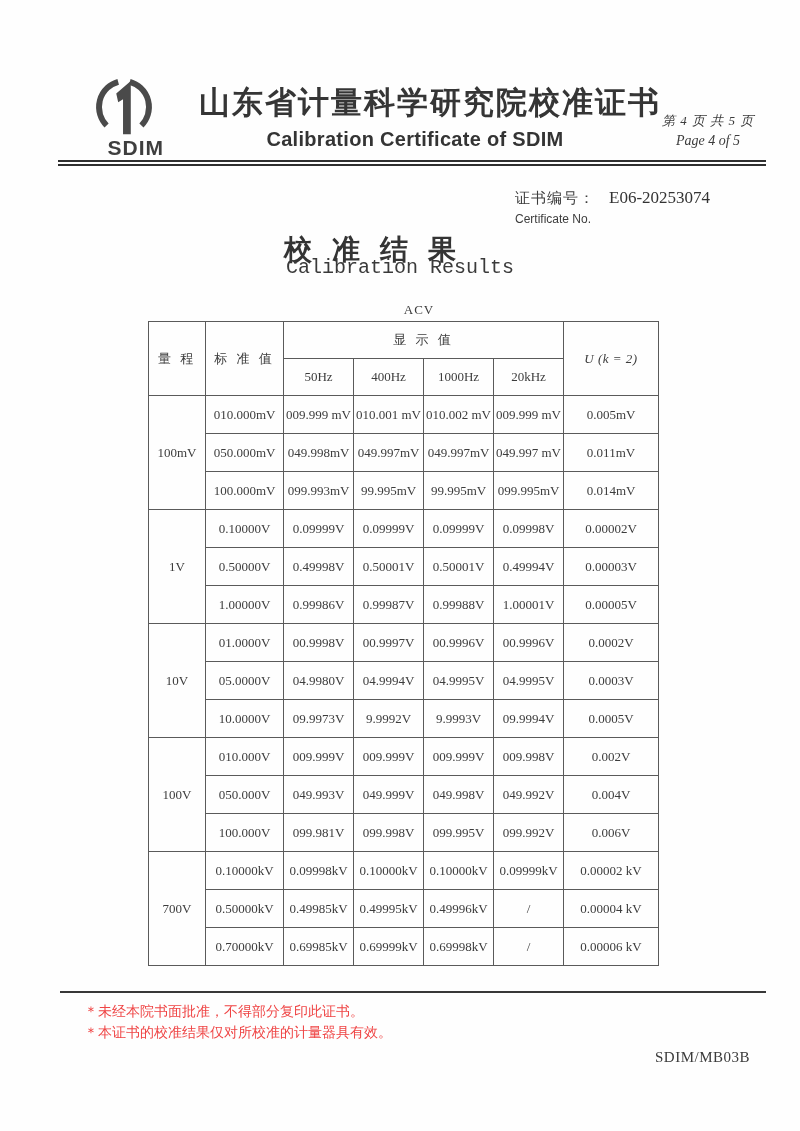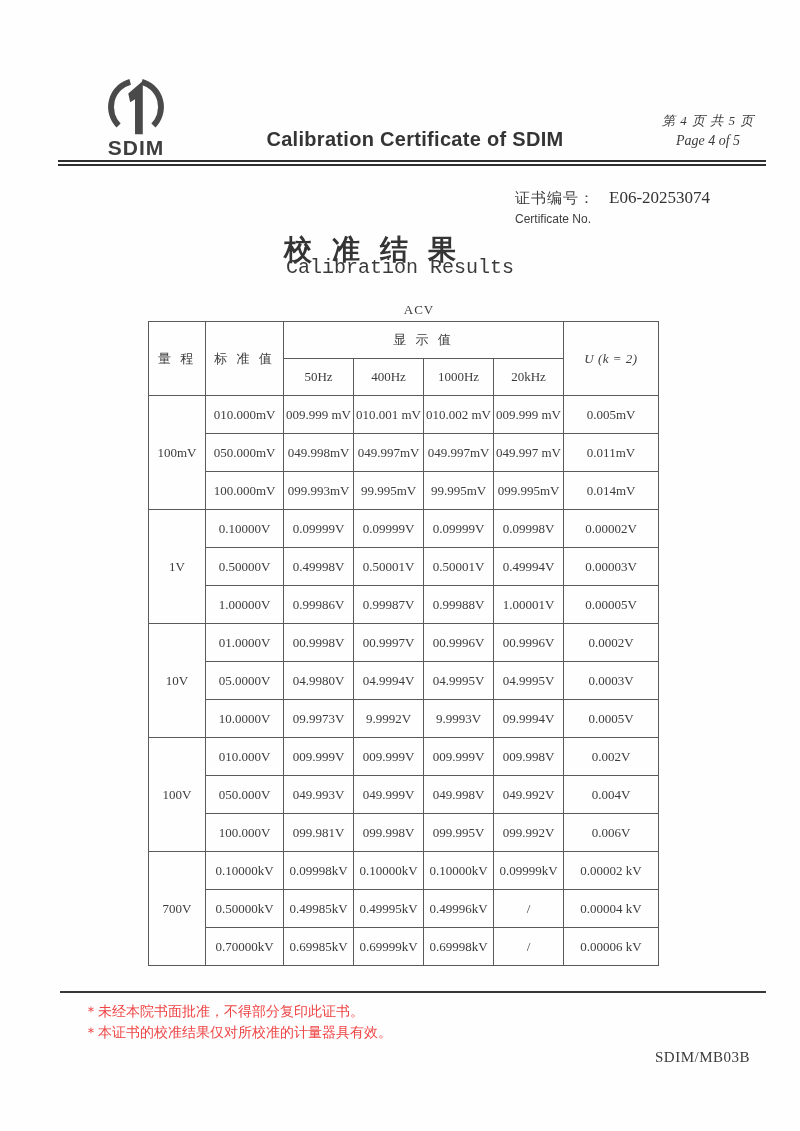--- a/index.html
+++ b/index.html
@@ -9,21 +9,21 @@
     width: 800px;
     height: 1131px;
     margin: 0 auto;
     background: #fefefe;
     font-family: "Liberation Serif", "DejaVu Serif", serif;
     color: #383838;
     overflow: hidden;
   }
 
   
-  .logo-block { position: absolute; left: 96px; top: 78px; width: 80px; text-align: center; }
+  .logo-block { position: absolute; left: 84px; top: 78px; width: 80px; text-align: right; }
   .logo-mark { display: block; margin: 0 auto; }
   .logo-text {
     font-family: "Liberation Sans", sans-serif;
     font-weight: bold; font-size: 21px; letter-spacing: 1px;
     color: #3e3e3e; margin-top: -4px;
   }
   .title-zh {
     position: absolute; left: 165px; top: 82px; width: 530px;
     text-align: center; font-size: 31px; font-weight: bold;
     letter-spacing: 2px; color: #353535;
@@ -101,20 +101,21 @@
 <div class="page">
 
   <div class="logo-block">
     <svg class="logo-mark" width="64" height="62" viewBox="0 0 64 64">
       <path d="M26 4 A 27 27 0 0 0 14 49" fill="none" stroke="#4a4a4a" stroke-width="6"></path>
       <path d="M38 4 A 27 27 0 0 1 50 49" fill="none" stroke="#4a4a4a" stroke-width="6"></path>
       <path d="M24 16 L39 3 L39 58 L31 58 L31 22 L26 25 Z" fill="#4a4a4a"></path>
     </svg>
     <div class="logo-text">SDIM</div>
   </div>
+  <div class="title-zh">山东省计量科学研究院校准证书</div>
   <div class="title-en">Calibration Certificate of SDIM</div>
   <div class="page-info">
     <div class="zh">第 4 页 共 5 页</div>
     <div class="en">Page 4 of 5</div>
   </div>
   <div class="double-rule"></div>
 
   <div class="cert-block">
     <div class="cert-row">
       <span class="cert-label-zh">证书编号：</span>

